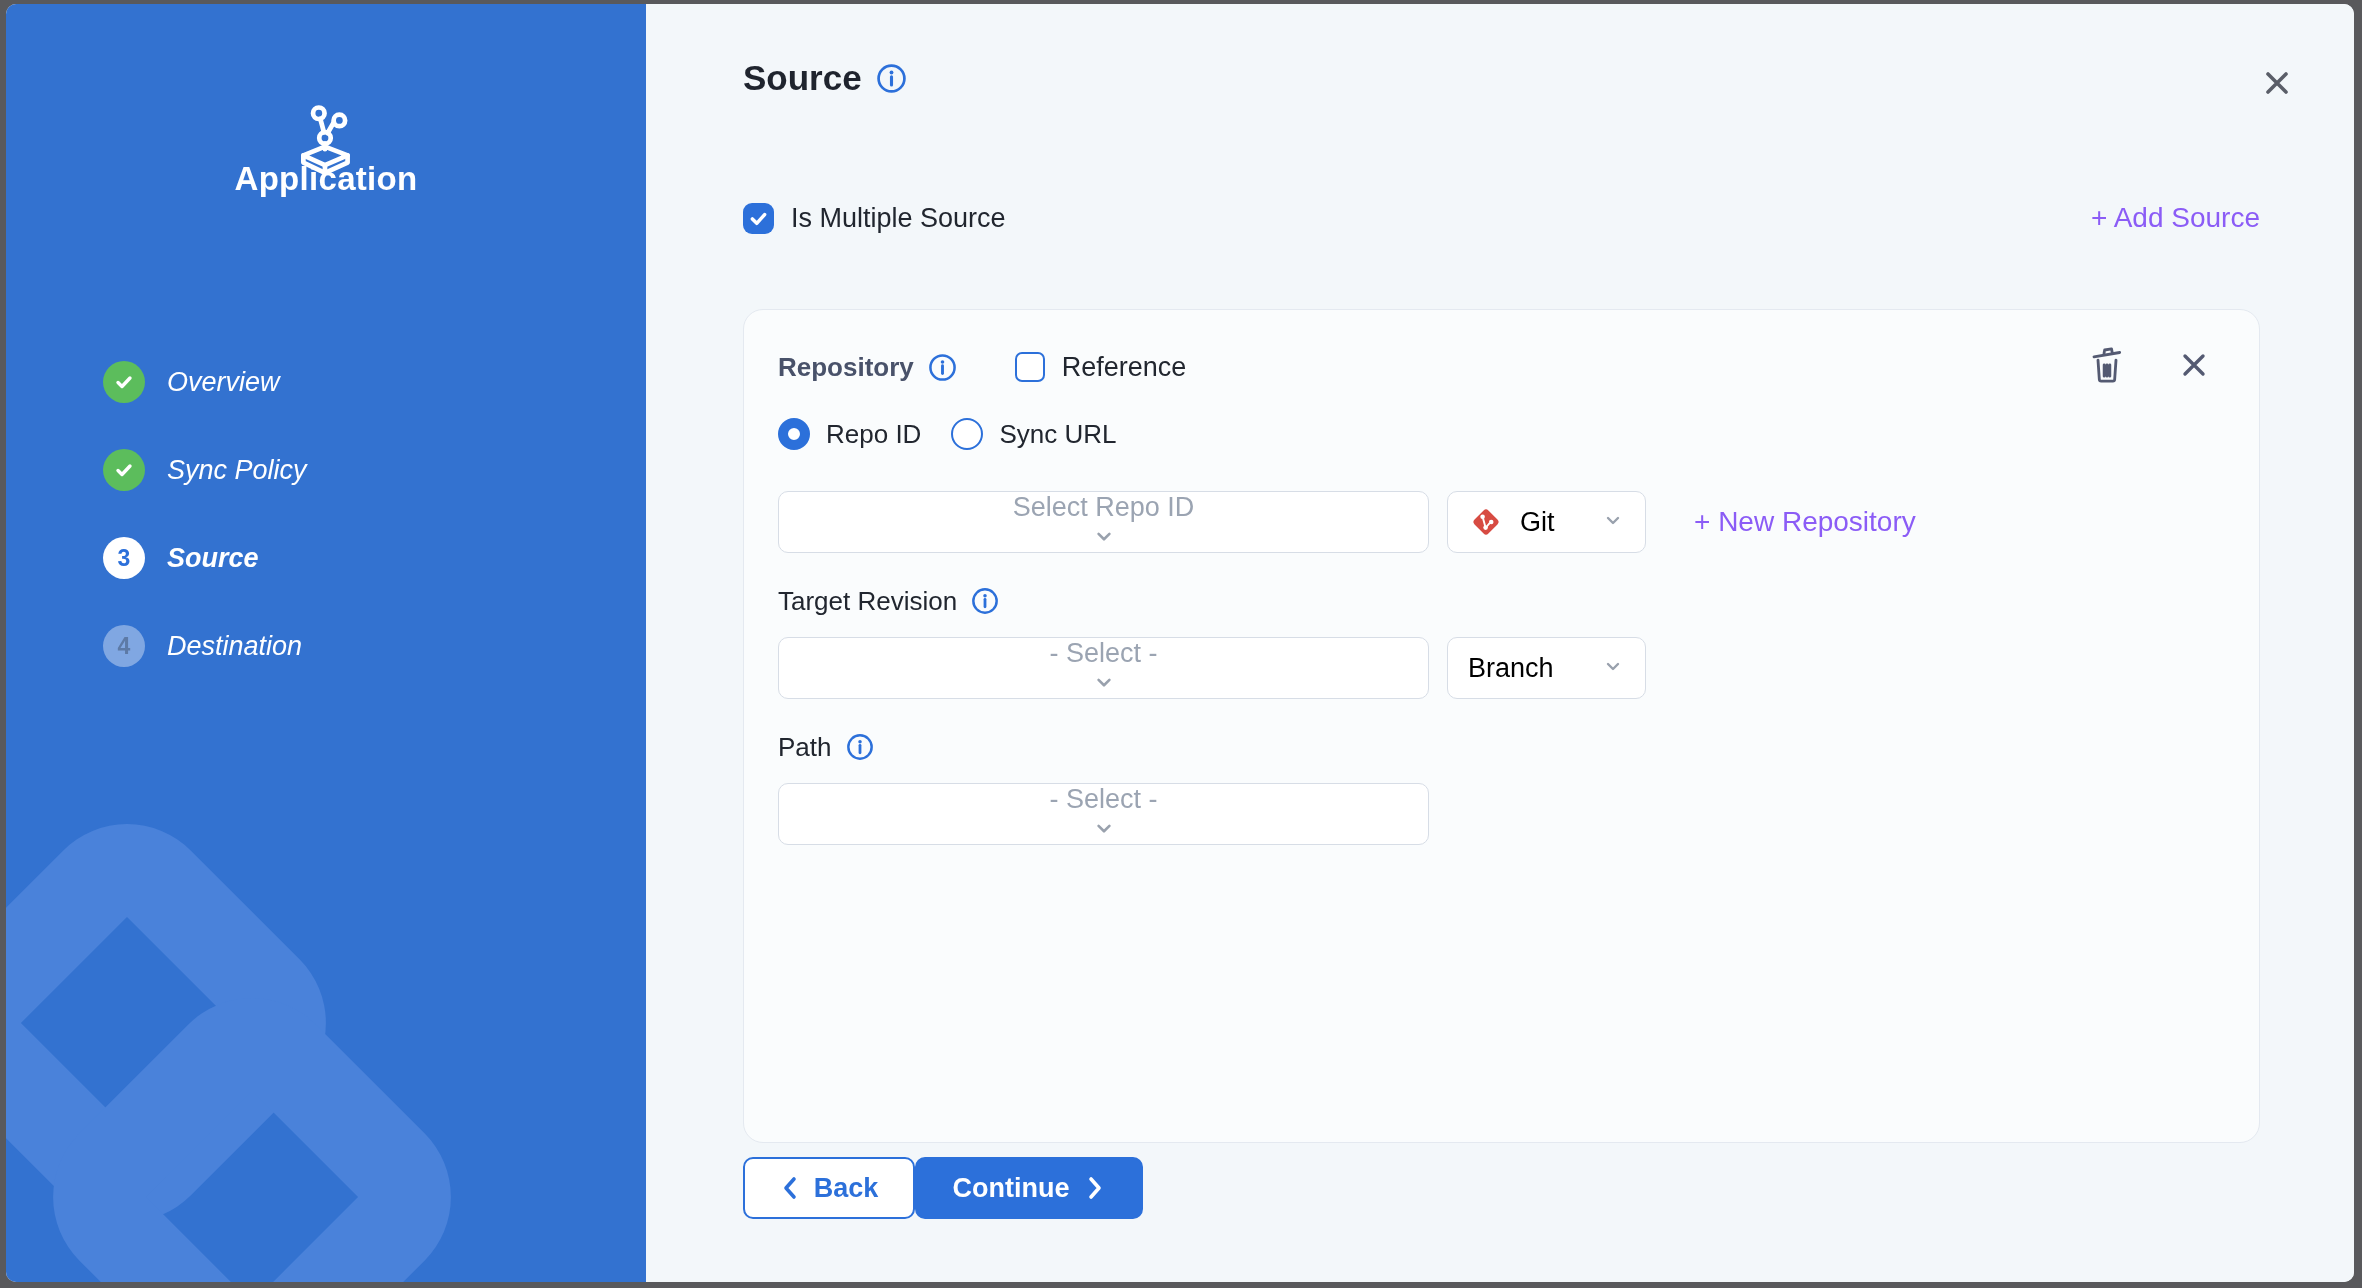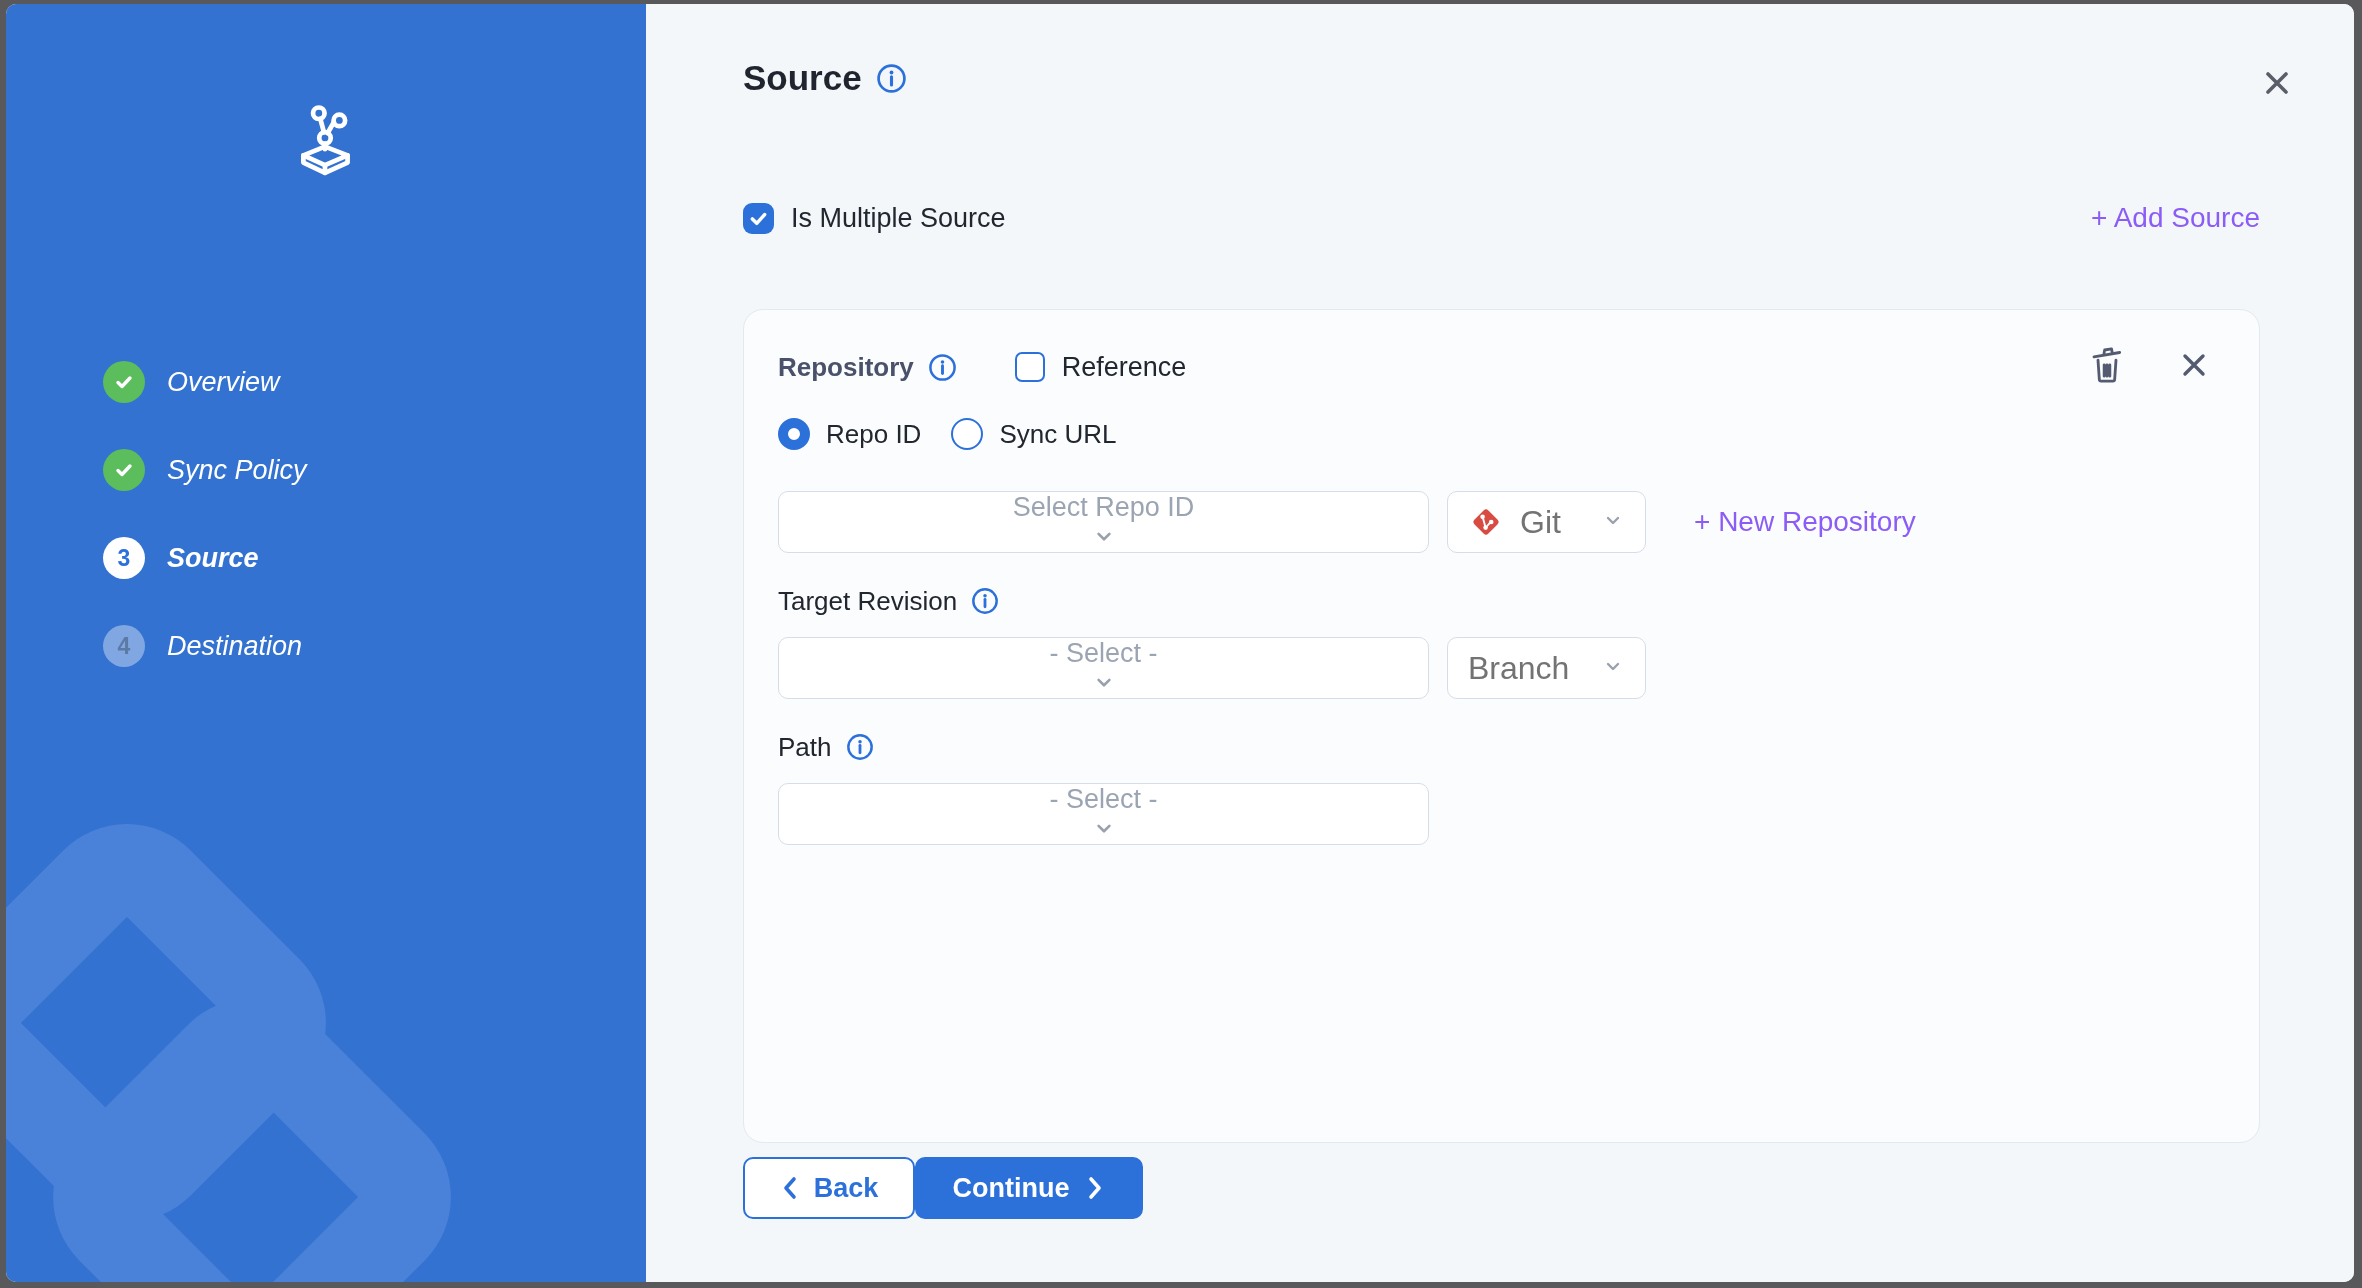--- a/index.html
+++ b/index.html
@@ -79,21 +79,21 @@
   .row1 { margin-top:40px; }
   .select {
     width:651px; height:62px; background:#ffffff; border:1.5px solid #d7dde6; border-radius:10px;
     display:flex; align-items:center; padding:0 24px; cursor:pointer;flex-direction:column;
   }
   .select .placeholder { font-size:27px; color:#9ba4b2; flex:1; }
   .type-select {
     margin-left:18px; width:199px; height:62px; background:#ffffff; border:1.5px solid #d7dde6;
     border-radius:10px; display:flex; align-items:center; padding:0 20px; cursor:pointer;
   }
-  .type-select .value { font-size:32px; color:#737373; font-weight:500; flex:1; }
+  .type-select .value { font-size:27px; color:#000000; font-weight:500; flex:1; }
   .git-glyph { margin-right:16px; display:flex; }
   .new-repo-link { margin-left:48px; }
 
   .field-label-row { display:flex; align-items:center; height:32px; }
   .field-label { font-size:26px; color:#21262f; }
   .lbl-target { margin-top:32px; }
   .lbl-path { margin-top:32px; }
   .row2, .row3 { margin-top:20px; }
 
   
@@ -117,20 +117,21 @@
         <circle cx="45" cy="16" r="5.6"></circle>
         <circle cx="31" cy="33" r="5.6"></circle>
         <path d="M26.5 14.5 L30 27.5"></path>
         <path d="M39.6 17.8 L33.5 28.5"></path>
         <path d="M31 38.6 L31 44"></path>
         <path d="M10 50 L31 41.5 L53 50 L31 59.5 Z"></path>
         <path d="M10 50 L10 57 L31 67 L53 57 L53 50"></path>
         <path d="M31 59.5 L31 67"></path>
       </svg>
     </div>
+    <div class="sidebar-title">Application</div>
 
     <nav class="steps">
       <div class="step step-done">
         <span class="step-circle">
           <svg width="24" height="24" viewBox="0 0 24 24" fill="none" stroke="#ffffff" stroke-width="3.4" stroke-linecap="round" stroke-linejoin="round">
               <path d="M6 12.5 L10 16.5 L18 8"></path>
             </svg>
         </span>
         <span class="step-label">Overview</span>
       </div>

